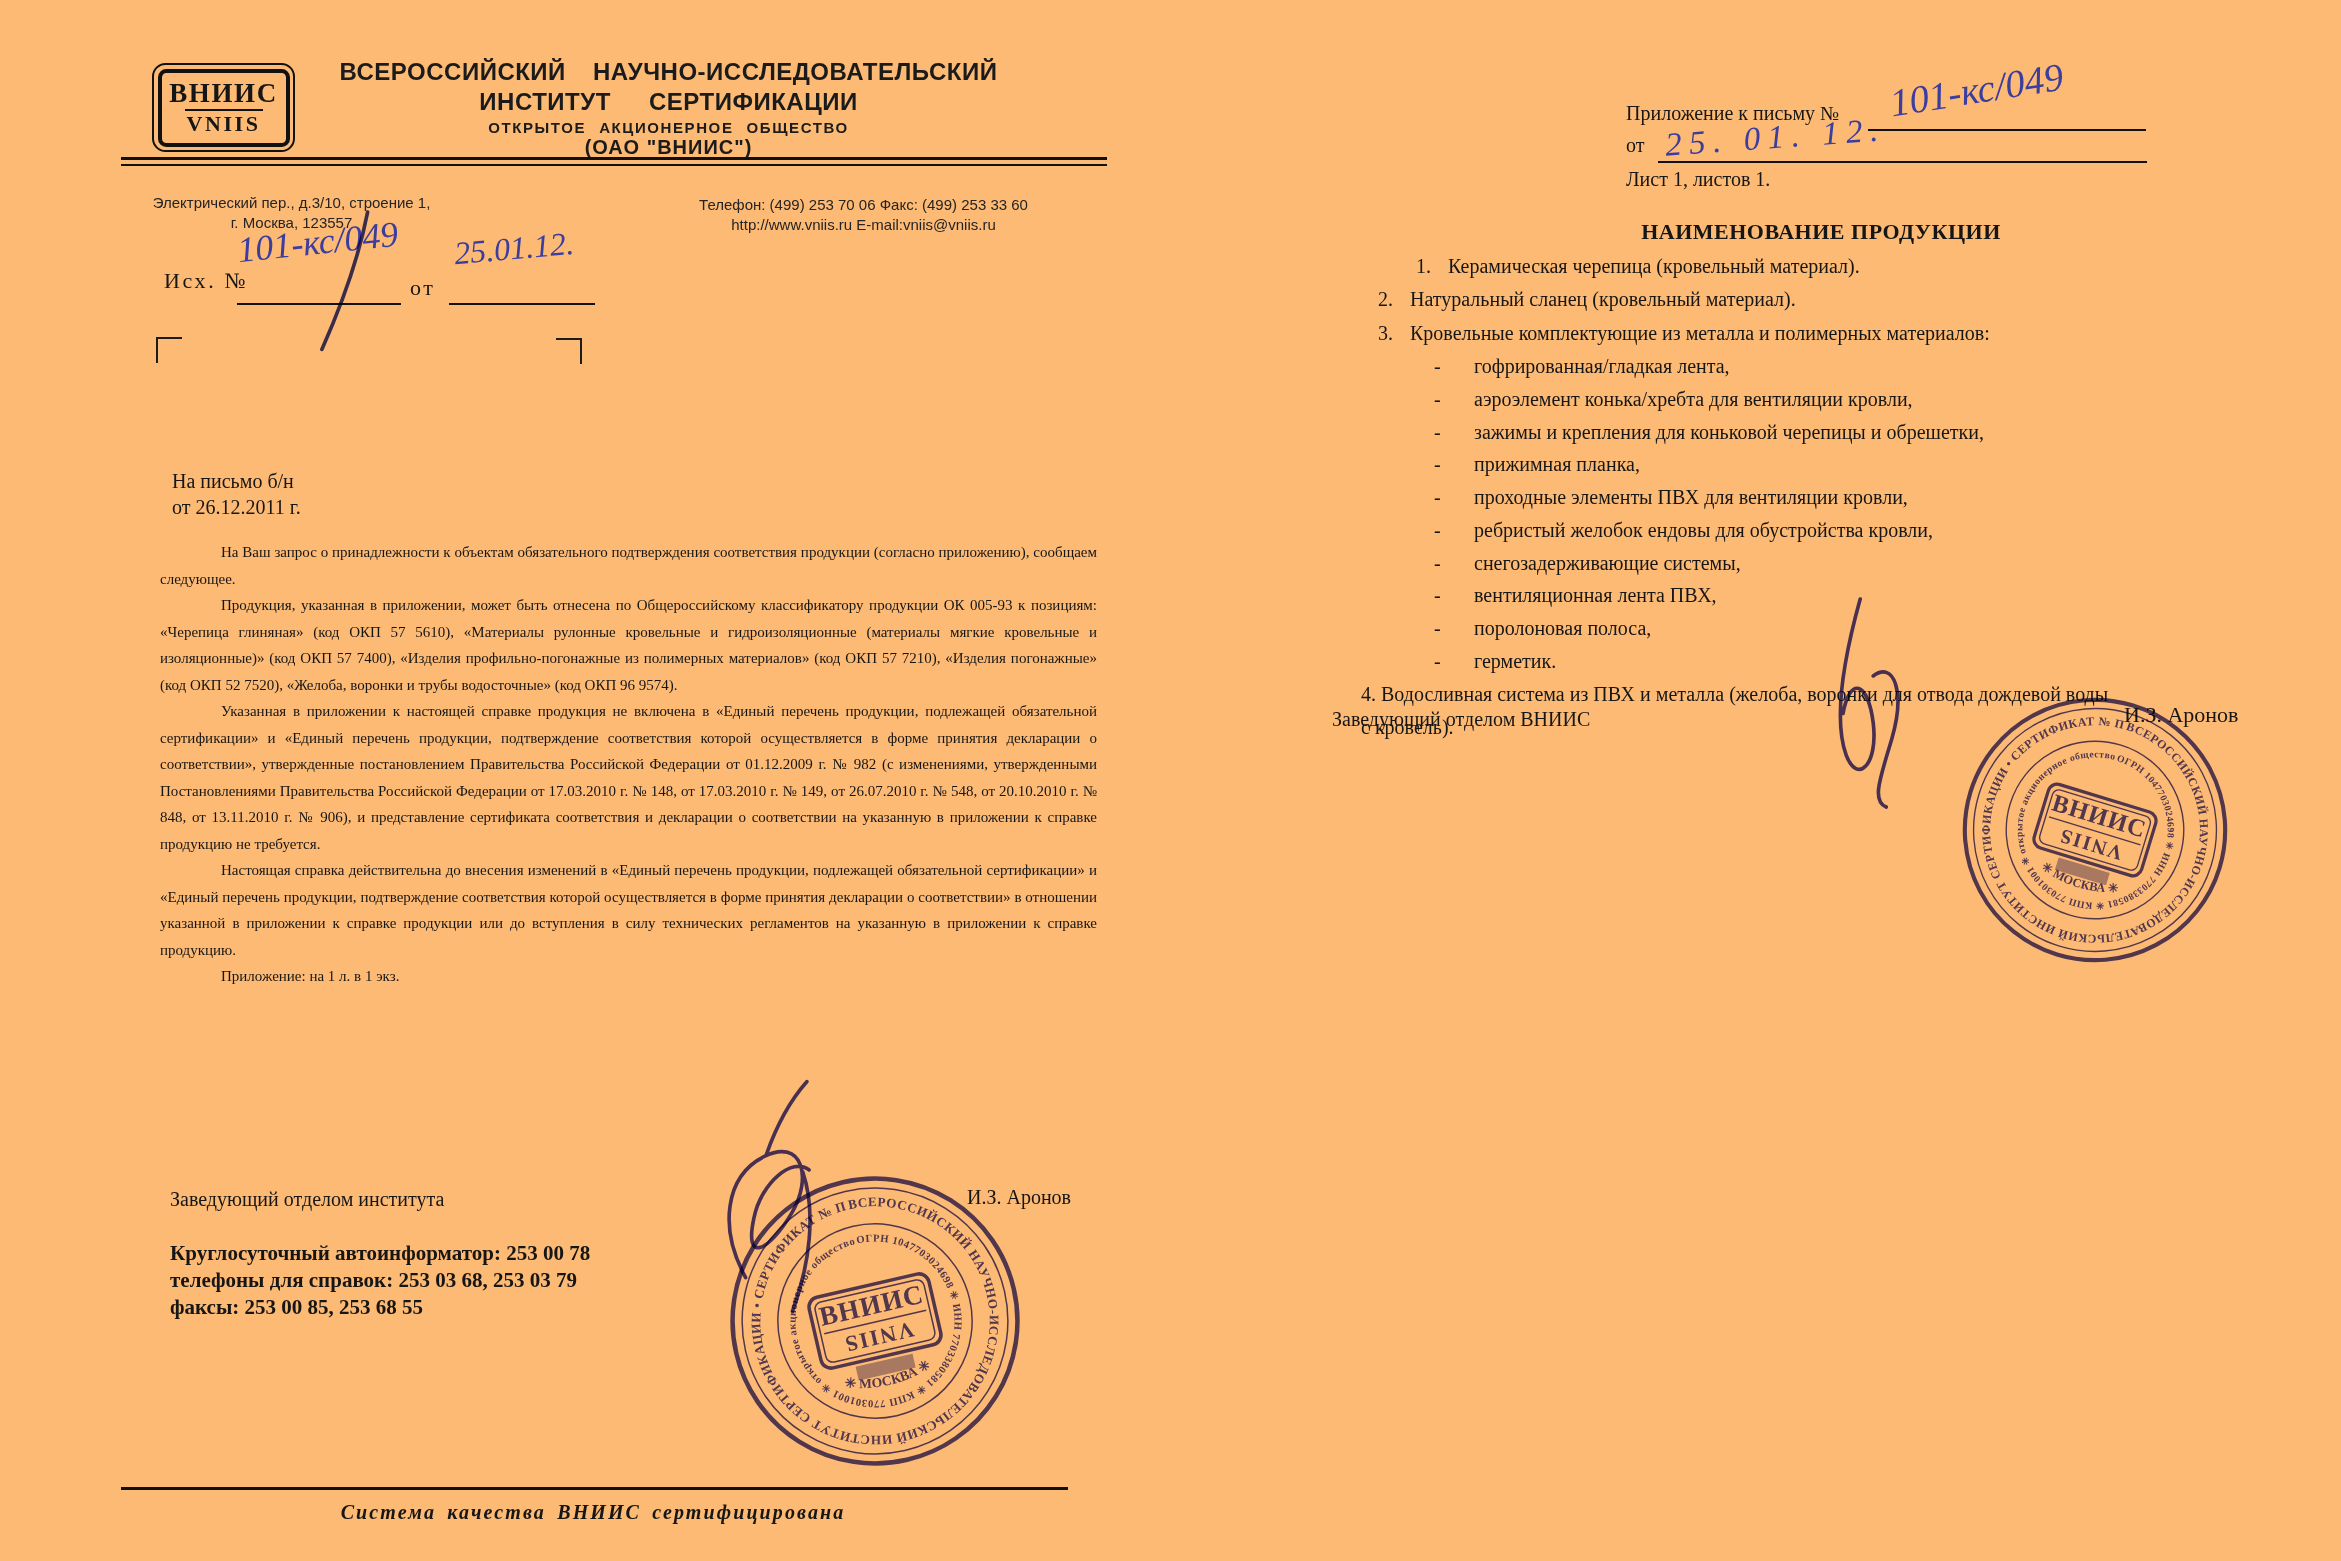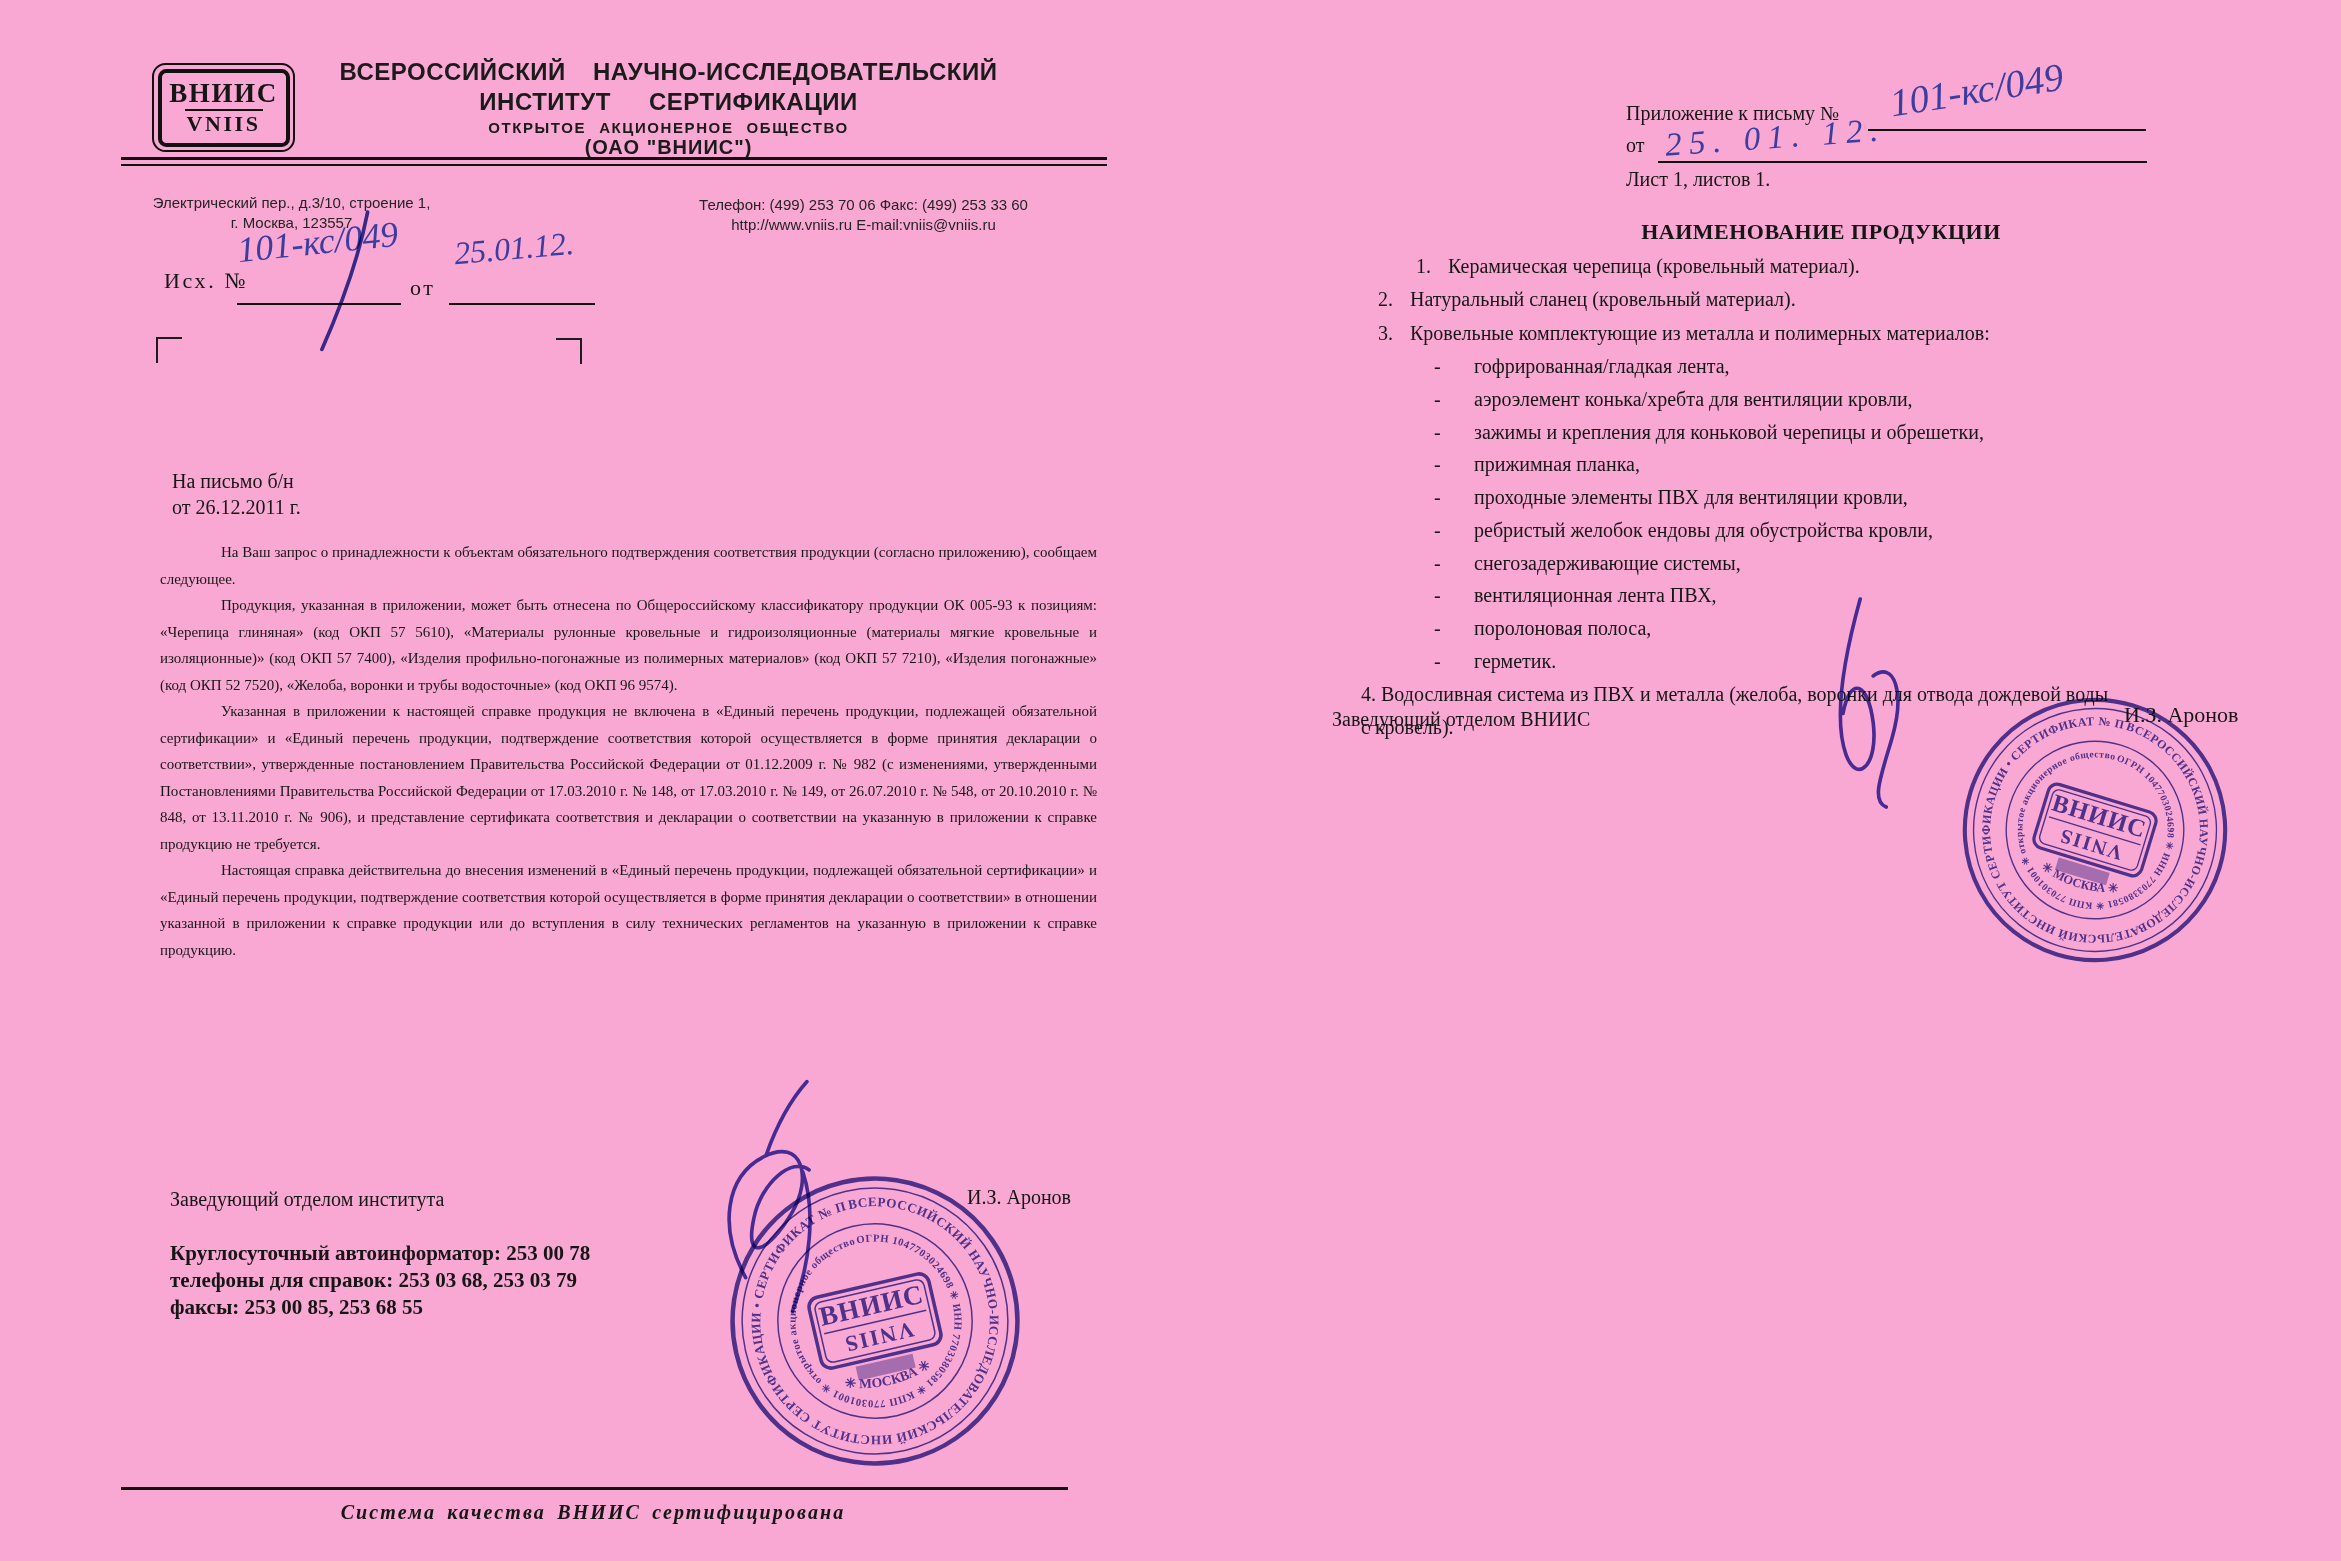--- a/index.html
+++ b/index.html
@@ -1,16 +1,16 @@
 <!DOCTYPE html>
 <html style="font-size:8.3px"><head>
 <meta charset="utf-8">
 <style>
   html,body{margin:0;padding:0;background:#e8e8e6;}
-  #canvas{position:relative;width:2342px;height:1561px;background:#f9a8d4;overflow:hidden;
+  #canvas{position:relative;width:2342px;height:1561px;background:#fdba74;overflow:hidden;
           font-family:"Liberation Serif",serif;color:#161616;}
   .abs{position:absolute;}
   
   .logo-outer{left:152px;top:63px;width:139px;height:85px;border:2.1px solid #111;border-radius:13.5px;
               display:flex;align-items:center;justify-content:center;}
   .logo-inner{width:124px;height:70px;border:4.2px solid #111;border-radius:8.3px;display:flex;flex-direction:column;
               align-items:center;justify-content:center;}
   .logo-ru{font-weight:bold;font-size:27px;letter-spacing:1.6px;line-height:27px;}
   .logo-div{width:78px;height:0;border-top:2.1px solid #111;margin:2.6px 0 2.1px;}
   .logo-en{font-weight:bold;font-size:22px;letter-spacing:2.6px;line-height:22px;}
@@ -97,20 +97,21 @@
   <div class="abs refblock">
     <div>На письмо б/н</div>
     <div>от 26.12.2011 г.</div>
   </div>
 
   <div class="abs body">
     <p>На Ваш запрос о принадлежности к объектам обязательного подтверждения соответствия продукции (согласно приложению), сообщаем следующее.</p>
     <p>Продукция, указанная в приложении, может быть отнесена по Общероссийскому классификатору продукции ОК 005-93 к позициям: «Черепица глиняная» (код ОКП 57 5610), «Материалы рулонные кровельные и гидроизоляционные (материалы мягкие кровельные и изоляционные)» (код ОКП 57 7400), «Изделия профильно-погонажные из полимерных материалов» (код ОКП 57 7210), «Изделия погонажные» (код ОКП 52 7520), «Желоба, воронки и трубы водосточные» (код ОКП 96 9574).</p>
     <p>Указанная в приложении к настоящей справке продукция не включена в «Единый перечень продукции, подлежащей обязательной сертификации» и «Единый перечень продукции, подтверждение соответствия которой осуществляется в форме принятия декларации о соответствии», утвержденные постановлением Правительства Российской Федерации от 01.12.2009 г. № 982 (с изменениями, утвержденными Постановлениями Правительства Российской Федерации от 17.03.2010 г. № 148, от 17.03.2010 г. № 149, от 26.07.2010 г. № 548, от 20.10.2010 г. № 848, от 13.11.2010 г. № 906), и представление сертификата соответствия и декларации о соответствии на указанную в приложении к справке продукцию не требуется.</p>
     <p>Настоящая справка действительна до внесения изменений в «Единый перечень продукции, подлежащей обязательной сертификации» и «Единый перечень продукции, подтверждение соответствия которой осуществляется в форме принятия декларации о соответствии» в отношении указанной в приложении к справке продукции или до вступления в силу технических регламентов на указанную в приложении к справке продукцию.</p>
+    <p class="attach">Приложение: на 1 л. в 1 экз.</p>
   </div>
 
   <div class="abs sigrow-label" style="left:170px;top:1188px;">Заведующий отделом института</div>
   <div class="abs sigrow-label" style="left:967px;top:1186px;">И.З. Аронов</div>
 
   <div class="abs contacts">
     <div>Круглосуточный автоинформатор: 253 00 78</div>
     <div>телефоны для справок: 253 03 68,  253 03 79</div>
     <div>факсы: 253 00 85, 253 68 55</div>
   </div>

